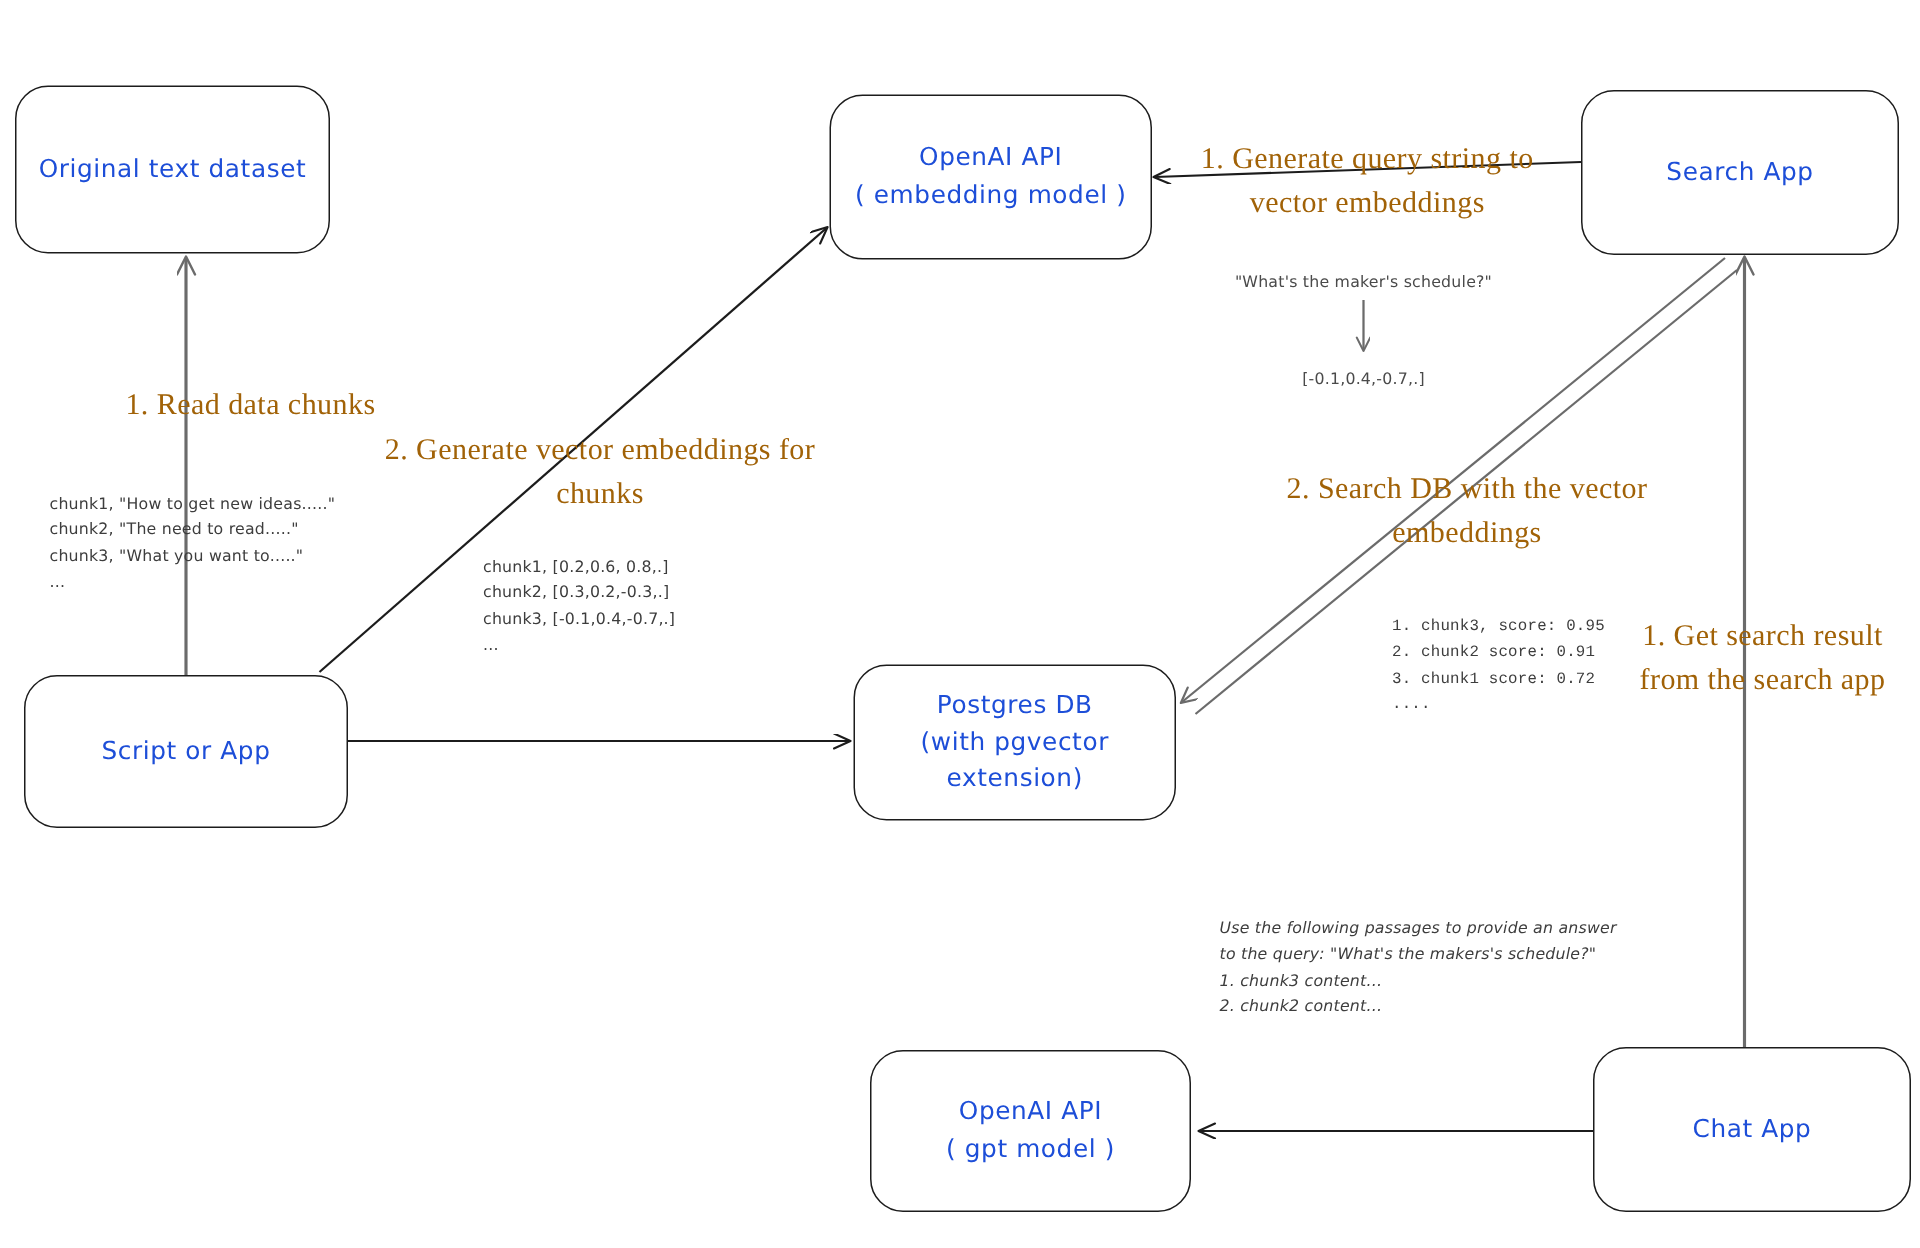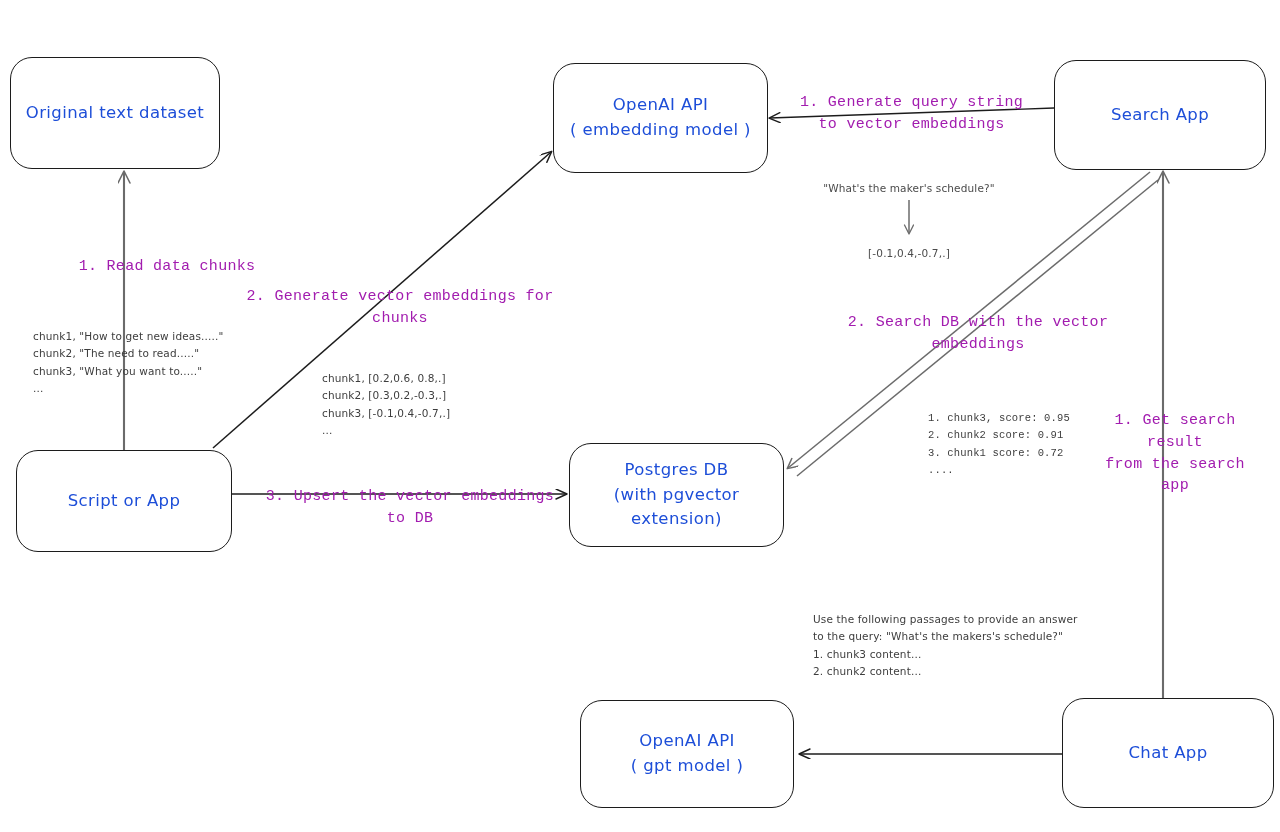--- a/index.html
+++ b/index.html
@@ -42,23 +42,23 @@
     font-size: 16.5px;
     letter-spacing: .4px;
     line-height: 1.5;
     z-index: 3;
   }
   .node .line2 { font-size: 16.5px; }
 
   
   .edge-label {
     position: absolute;
-    color: #a21caf;
-    font-family: Liberation Mono, monospace;
-    font-size: 15px;
+    color: #a16207;
+    font-family: Liberation Serif, serif;
+    font-size: 20px;
     letter-spacing: .3px;
     line-height: 1.45;
     text-align: center;
     z-index: 4;
     background: transparent;
   }
   .edge-label.left { text-align: center; }
 
   
   .note {
@@ -158,21 +158,20 @@
 
   <div class="node" style="left:580px; top:700px; width:214px; height:108px;">
     <span>OpenAI API</span>
     <span class="line2">( gpt model )</span>
   </div>
 
   <div class="edge-label left" style="left:52px; top:256px; width:230px;">1. Read data chunks</div>
 
   <div class="edge-label left" style="left:240px; top:286px; width:320px;">2. Generate vector embeddings for chunks</div>
 
-  <div class="edge-label left" style="left:260px; top:486px; width:300px;">3. Upsert the vector embeddings  to DB</div>
 
   <div class="edge-label" style="left:790px; top:92px; width:243px;">1. Generate query string to vector embeddings</div>
 
   <div class="edge-label left" style="left:828px; top:312px; width:300px;">2. Search DB with the vector embeddings</div>
 
   <div class="edge-label" style="left:1090px; top:410px; width:170px; white-space:pre-line;">1. Get search result
 from the search app</div>
 
 
   <div class="note dark" style="left:33px; top:328px; width:250px;">chunk1, "How to get new ideas....."
@@ -187,18 +186,18 @@
 
   <div class="note mid center" style="left:809px; top:180px; width:200px;">"What's the maker's schedule?"</div>
 
   <div class="note mid center" style="left:839px; top:245px; width:140px;">[-0.1,0.4,-0.7,.]</div>
 
   <div class="note dark" style="left:928px; top:410px; width:200px;font-family:Liberation Mono, monospace;">1. chunk3, score: 0.95
 2. chunk2 score: 0.91
 3. chunk1 score: 0.72
 ....</div>
 
-  <div class="note dark" style="left:813px; top:611px; width:300px;">Use the following passages to provide an answer
+  <div class="note dark" style="left:813px; top:611px; width:300px;font-style:italic;">Use the following passages to provide an answer
 to the query: "What's the makers's schedule?"
 1. chunk3 content...
 2. chunk2 content...</div>
 
 </div>
 
 </body></html>

